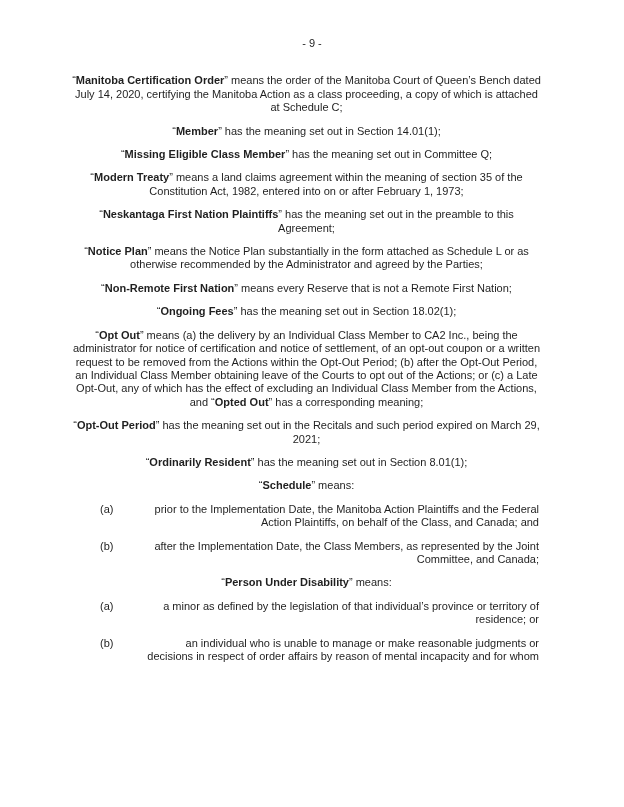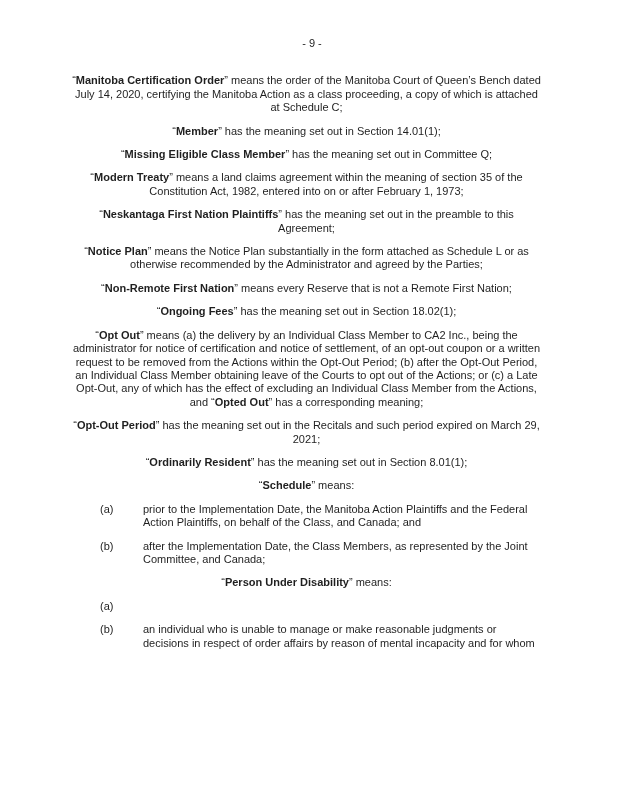--- a/index.html
+++ b/index.html
@@ -40,20 +40,21 @@
     display: flex;
     padding-left: 29px;
     margin: 0 0 10px 0;
   }
   .sub-label {
     flex: none;
     width: 43px;
   }
   .sub-text {
     max-width: 396px;
+    text-align: right;
   }
 </style>
 </head>
 <body>
 
 <div class="page">
   <div class="page-number">- 9 -</div>
   <div class="content">
       <p class="para"><span>“</span><b>Manitoba Certification Order</b><span>” means the order of the Manitoba Court of Queen’s Bench dated July 14, 2020, certifying the Manitoba Action as a class proceeding, a copy of which is attached at Schedule C;</span></p>
       <p class="para"><span>“</span><b>Member</b><span>” has the meaning set out in Section 14.01(1);</span></p>
@@ -71,19 +72,20 @@
         <span class="sub-label">(a)</span>
         <span class="sub-text">prior to the Implementation Date, the Manitoba Action Plaintiffs and the Federal Action Plaintiffs, on behalf of the Class, and Canada; and</span>
       </div>
       <div class="subitem">
         <span class="sub-label">(b)</span>
         <span class="sub-text">after the Implementation Date, the Class Members, as represented by the Joint Committee, and Canada;</span>
       </div>
       <p class="para"><span>“</span><b>Person Under Disability</b><span>” means:</span></p>
       <div class="subitem">
         <span class="sub-label">(a)</span>
+        <span class="sub-text">a minor as defined by the legislation of that individual’s province or territory of residence; or</span>
       </div>
       <div class="subitem">
         <span class="sub-label">(b)</span>
         <span class="sub-text">an individual who is unable to manage or make reasonable judgments or decisions in respect of order affairs by reason of mental incapacity and for whom</span>
       </div>
     </div>
 </div>
 
 </body></html>

